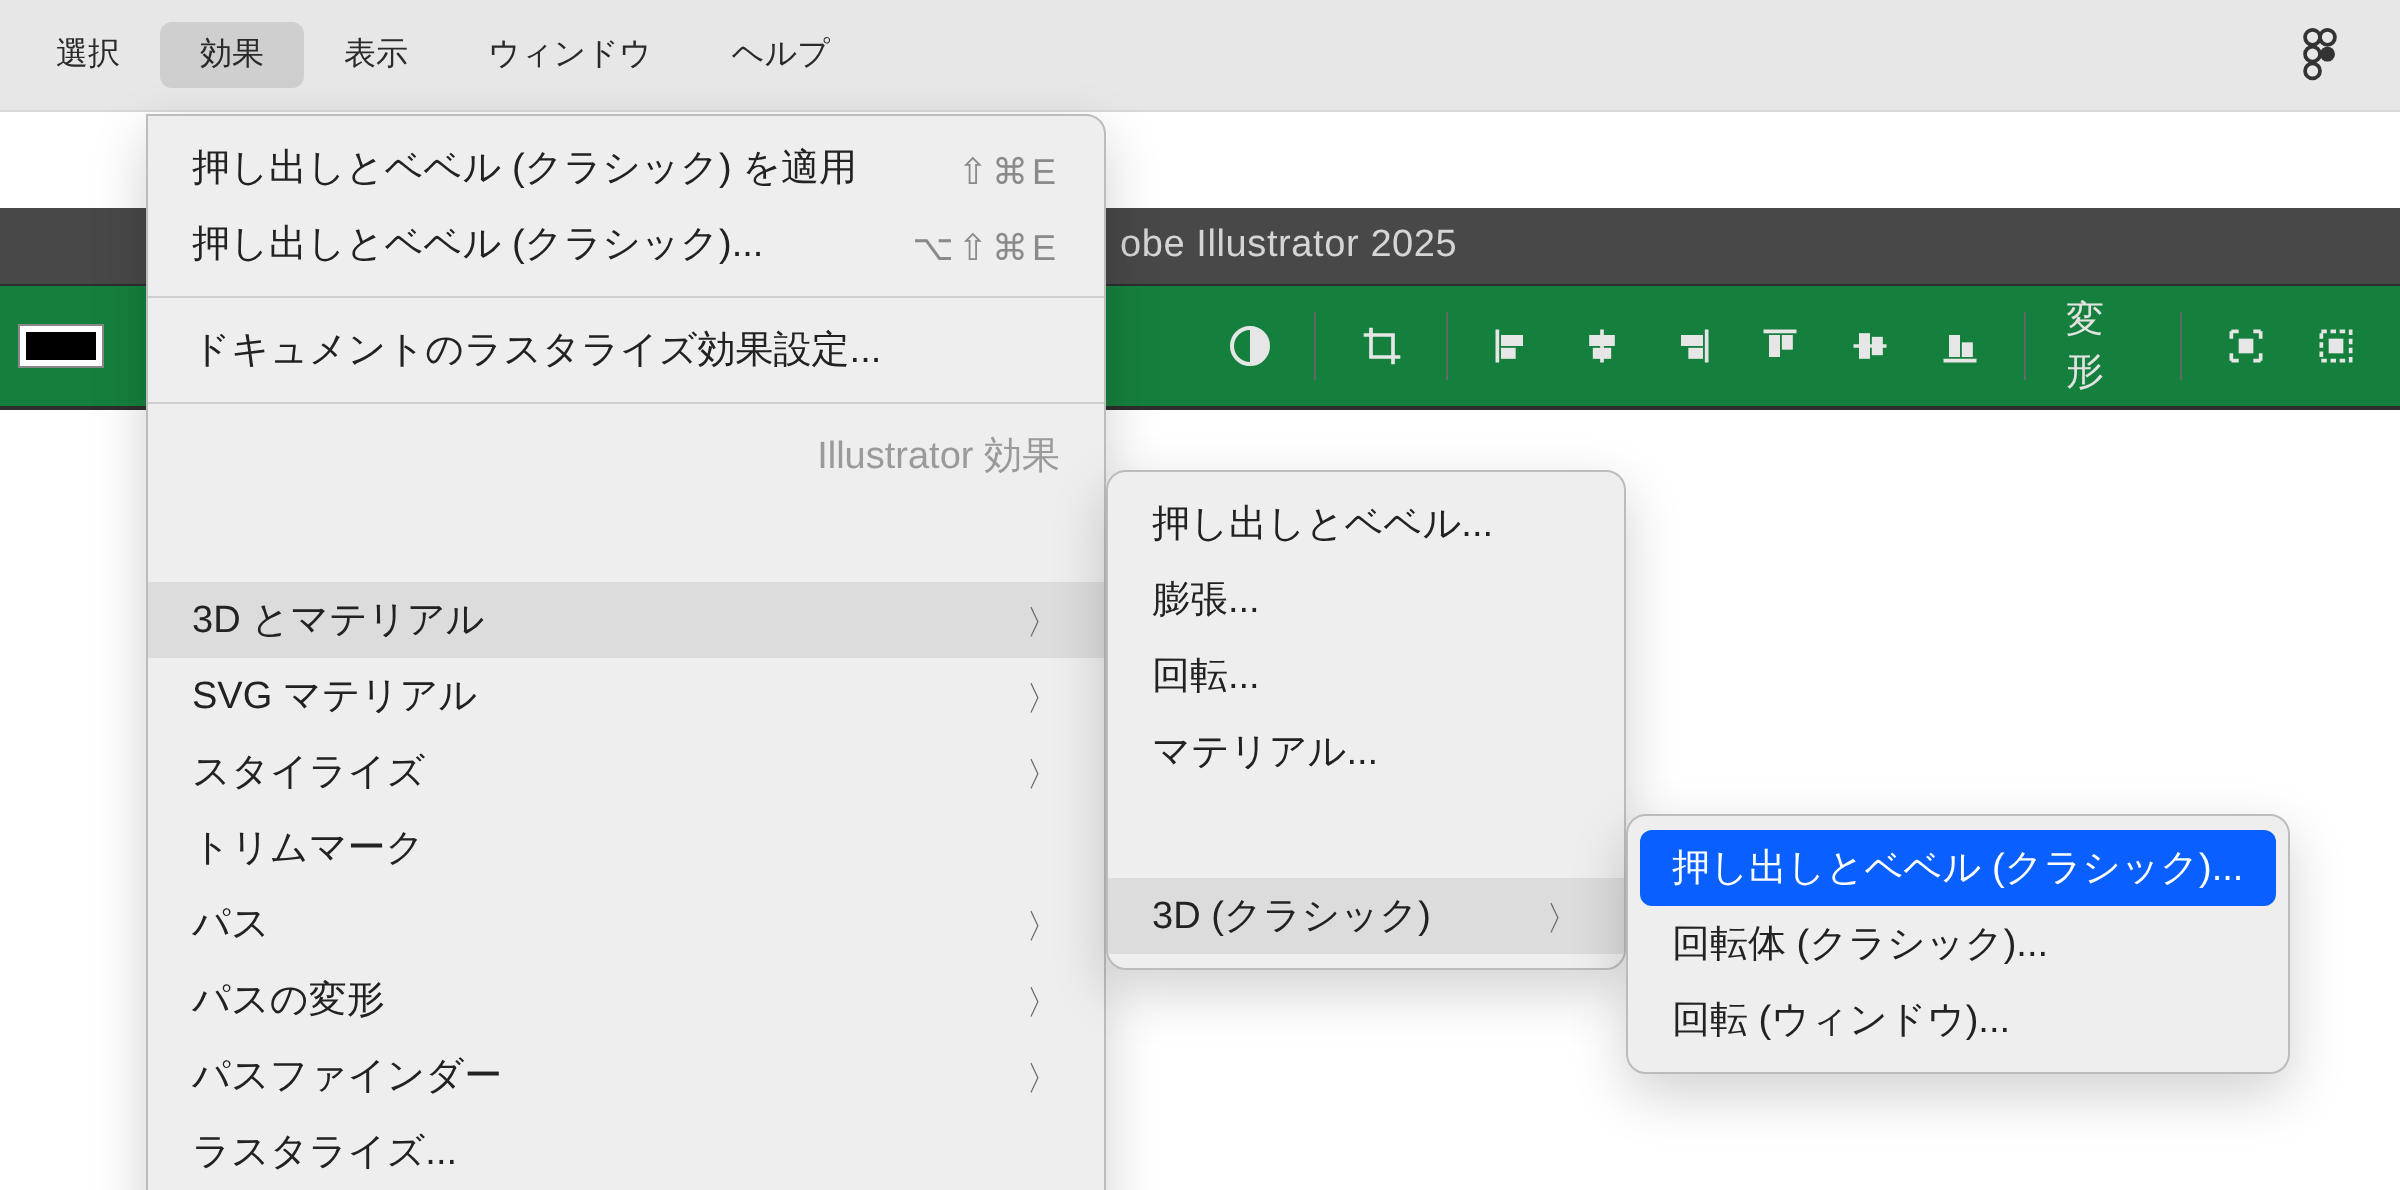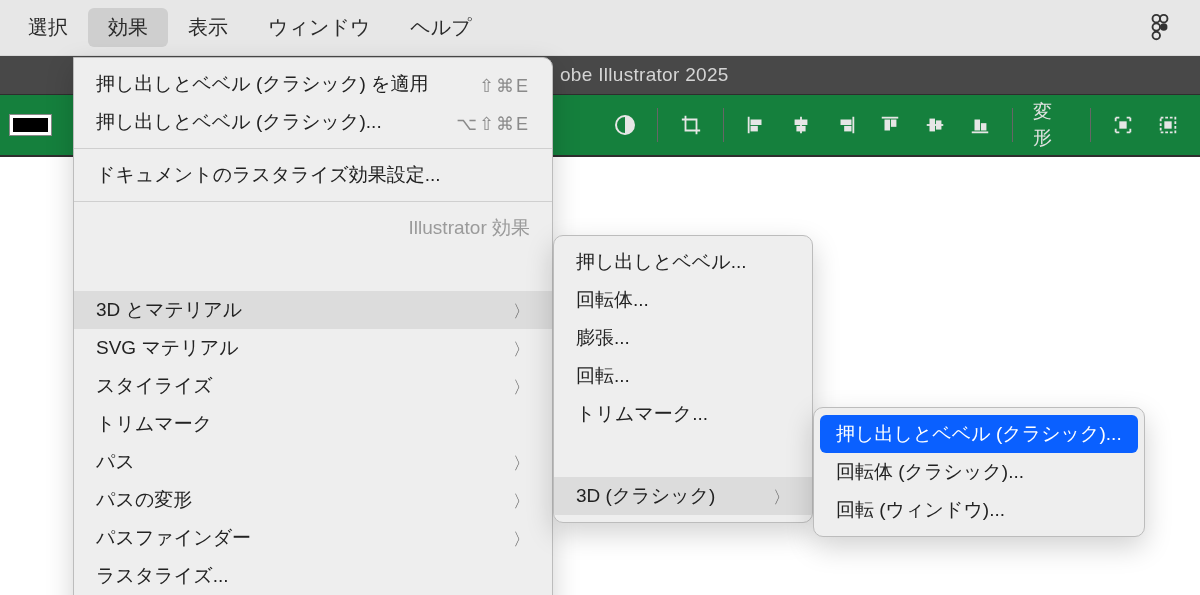--- a/index.html
+++ b/index.html
@@ -4,21 +4,21 @@
   <style>
     * { margin: 0; padding: 0; box-sizing: border-box; font-family: -apple-system, "Hiragino Sans", "Hiragino Kaku Gothic ProN", sans-serif; }
     body { width: 1200px; height: 595px; background: #fff; overflow: hidden; position: relative; }
 
     .menubar {
       height: 56px;
       background: #e7e7e7;
       display: flex;
       align-items: center;
       padding: 0 8px;
-      font-size: 20px;
+      font-size: 16px;
       color: #2a2a2a;
       border-bottom: 1px solid #d8d8d8;
       position: relative;
     }
     .menubar-item {
       padding: 6px 20px;
       border-radius: 6px;
     }
     .menubar-item.active {
       background: #cfcfcf;
@@ -36,20 +36,21 @@
     .app-chrome {
       height: 39px;
       background: #484848;
       display: flex;
       align-items: center;
       color: #d5d5d5;
       font-size: 19px;
       padding-left: 560px;
       letter-spacing: 0.3px;
       border-bottom: 1px solid #2e2e2e;
+      margin-top: 48px;
     }
 
     .toolbar {
       height: 62px;
       background: #15803d;
       display: flex;
       align-items: center;
       padding: 0 10px;
       gap: 0;
       color: #e6e6e6;
@@ -297,30 +298,27 @@
     
     
   </div>
 </div>
 
 <div class="menu menu-sub1">
   <div class="menu-item">
     <span>押し出しとベベル...</span>
   </div>
   <div class="menu-item">
-    <span>回転体...</span>
-  </div>
-  <div class="menu-item">
     <span>膨張...</span>
   </div>
   <div class="menu-item">
     <span>回転...</span>
   </div>
   <div class="menu-item">
-    <span>トリムマーク...</span>
+    <span>マテリアル...</span>
   </div>
   <div class="menu-item highlight">
     <span>3D (クラシック)</span>
     <span class="chevron">〉</span>
   </div>
 </div>
 
 <div class="menu menu-sub2">
   <div class="menu-item selected">
     <span>押し出しとベベル (クラシック)...</span>

